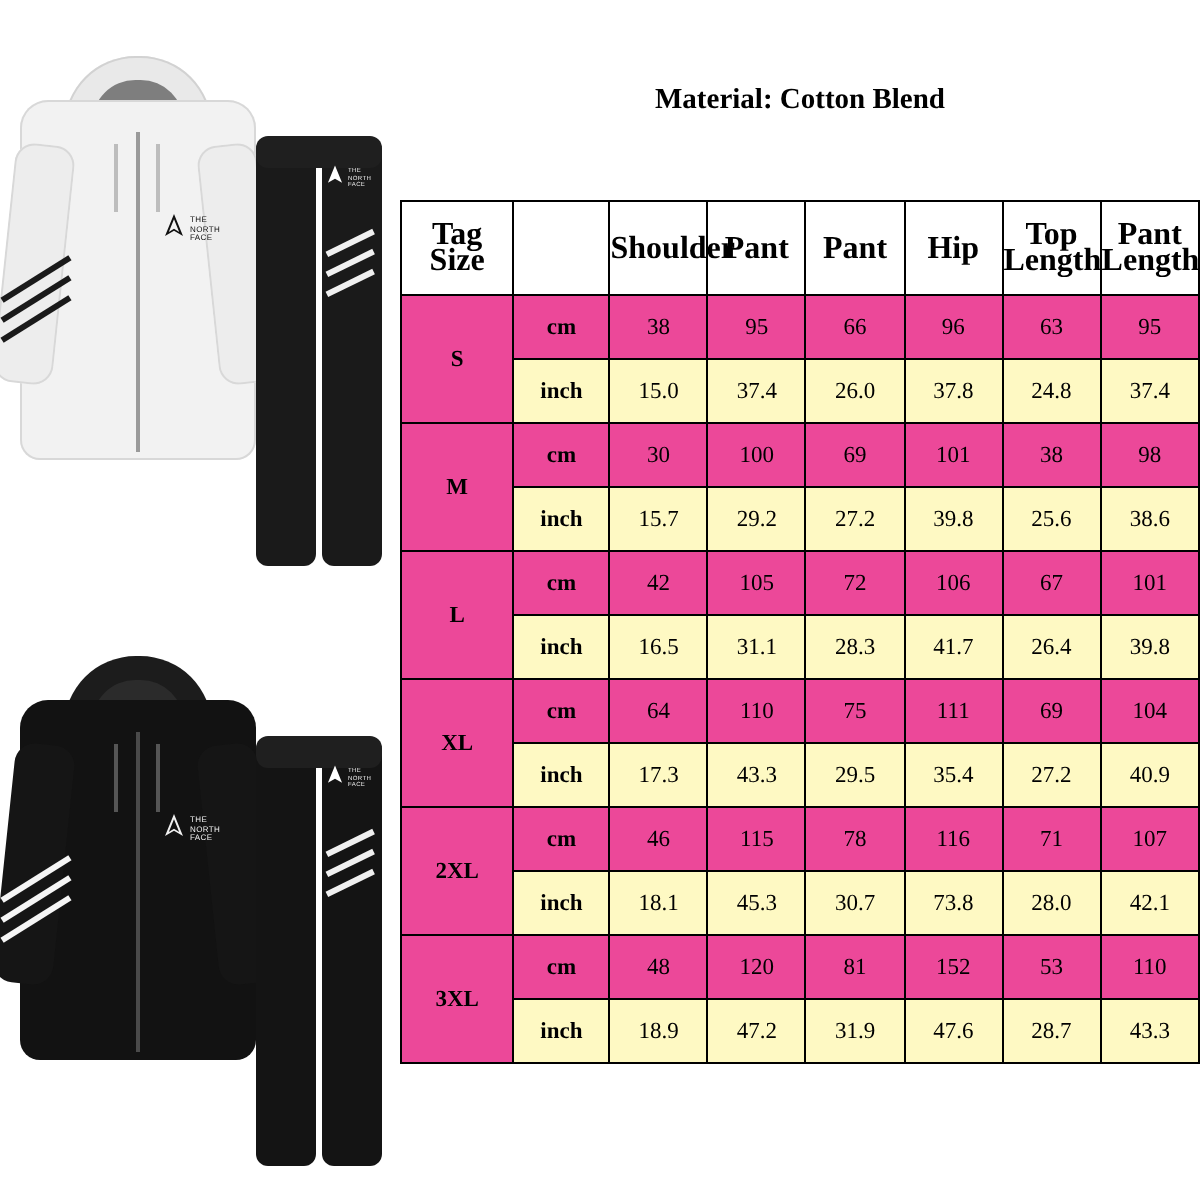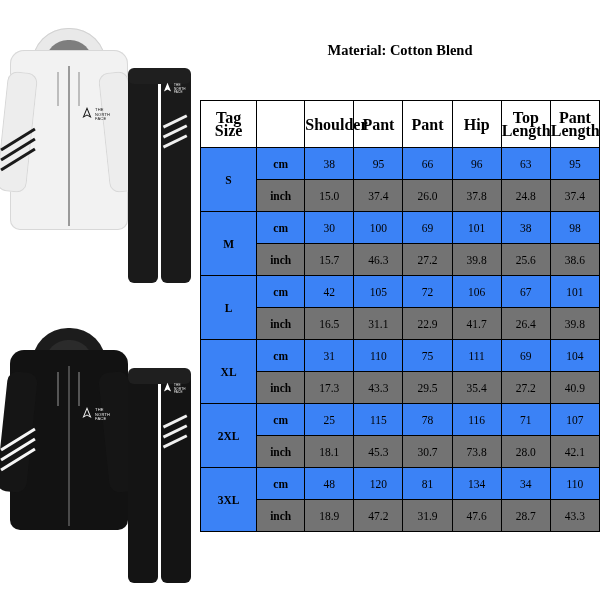--- a/index.html
+++ b/index.html
@@ -225,24 +225,24 @@
   }
   td.size-label {
     font-weight: bold;
     font-size: 12.5px;
   }
   td.unit {
     font-weight: bold;
     font-size: 11px;
   }
   tr.shaded td {
-    background: #737373;
+    background: #fef9c3;
   }
   tr.plain td {
-    background: #3b82f6;
+    background: #ec4899;
   }
   col.c-size { width: 56px; }
   col.c-unit { width: 48px; }
   col.c-data { width: 49px; }
   col.c-last { width: 49px; }
 </style>
 </head>
 <body>
 
 <div class="page">
@@ -386,71 +386,71 @@
           <td>30</td>
           <td>100</td>
           <td>69</td>
           <td>101</td>
           <td>38</td>
           <td>98</td>
         </tr>
         <tr class="shaded">
           <td class="unit">inch</td>
           <td>15.7</td>
-          <td>46.3</td>
+          <td>29.2</td>
           <td>27.2</td>
           <td>39.8</td>
           <td>25.6</td>
           <td>38.6</td>
         </tr>
 
         <tr class="plain">
           <td class="size-label" rowspan="2">L</td>
           <td class="unit">cm</td>
           <td>42</td>
           <td>105</td>
           <td>72</td>
           <td>106</td>
           <td>67</td>
           <td>101</td>
         </tr>
         <tr class="shaded">
           <td class="unit">inch</td>
           <td>16.5</td>
           <td>31.1</td>
-          <td>22.9</td>
+          <td>28.3</td>
           <td>41.7</td>
           <td>26.4</td>
           <td>39.8</td>
         </tr>
 
         <tr class="plain">
           <td class="size-label" rowspan="2">XL</td>
           <td class="unit">cm</td>
-          <td>31</td>
+          <td>64</td>
           <td>110</td>
           <td>75</td>
           <td>111</td>
           <td>69</td>
           <td>104</td>
         </tr>
         <tr class="shaded">
           <td class="unit">inch</td>
           <td>17.3</td>
           <td>43.3</td>
           <td>29.5</td>
           <td>35.4</td>
           <td>27.2</td>
           <td>40.9</td>
         </tr>
 
         <tr class="plain">
           <td class="size-label" rowspan="2">2XL</td>
           <td class="unit">cm</td>
-          <td>25</td>
+          <td>46</td>
           <td>115</td>
           <td>78</td>
           <td>116</td>
           <td>71</td>
           <td>107</td>
         </tr>
         <tr class="shaded">
           <td class="unit">inch</td>
           <td>18.1</td>
           <td>45.3</td>
@@ -459,22 +459,22 @@
           <td>28.0</td>
           <td>42.1</td>
         </tr>
 
         <tr class="plain">
           <td class="size-label" rowspan="2">3XL</td>
           <td class="unit">cm</td>
           <td>48</td>
           <td>120</td>
           <td>81</td>
-          <td>134</td>
-          <td>34</td>
+          <td>152</td>
+          <td>53</td>
           <td>110</td>
         </tr>
         <tr class="shaded">
           <td class="unit">inch</td>
           <td>18.9</td>
           <td>47.2</td>
           <td>31.9</td>
           <td>47.6</td>
           <td>28.7</td>
           <td>43.3</td>

